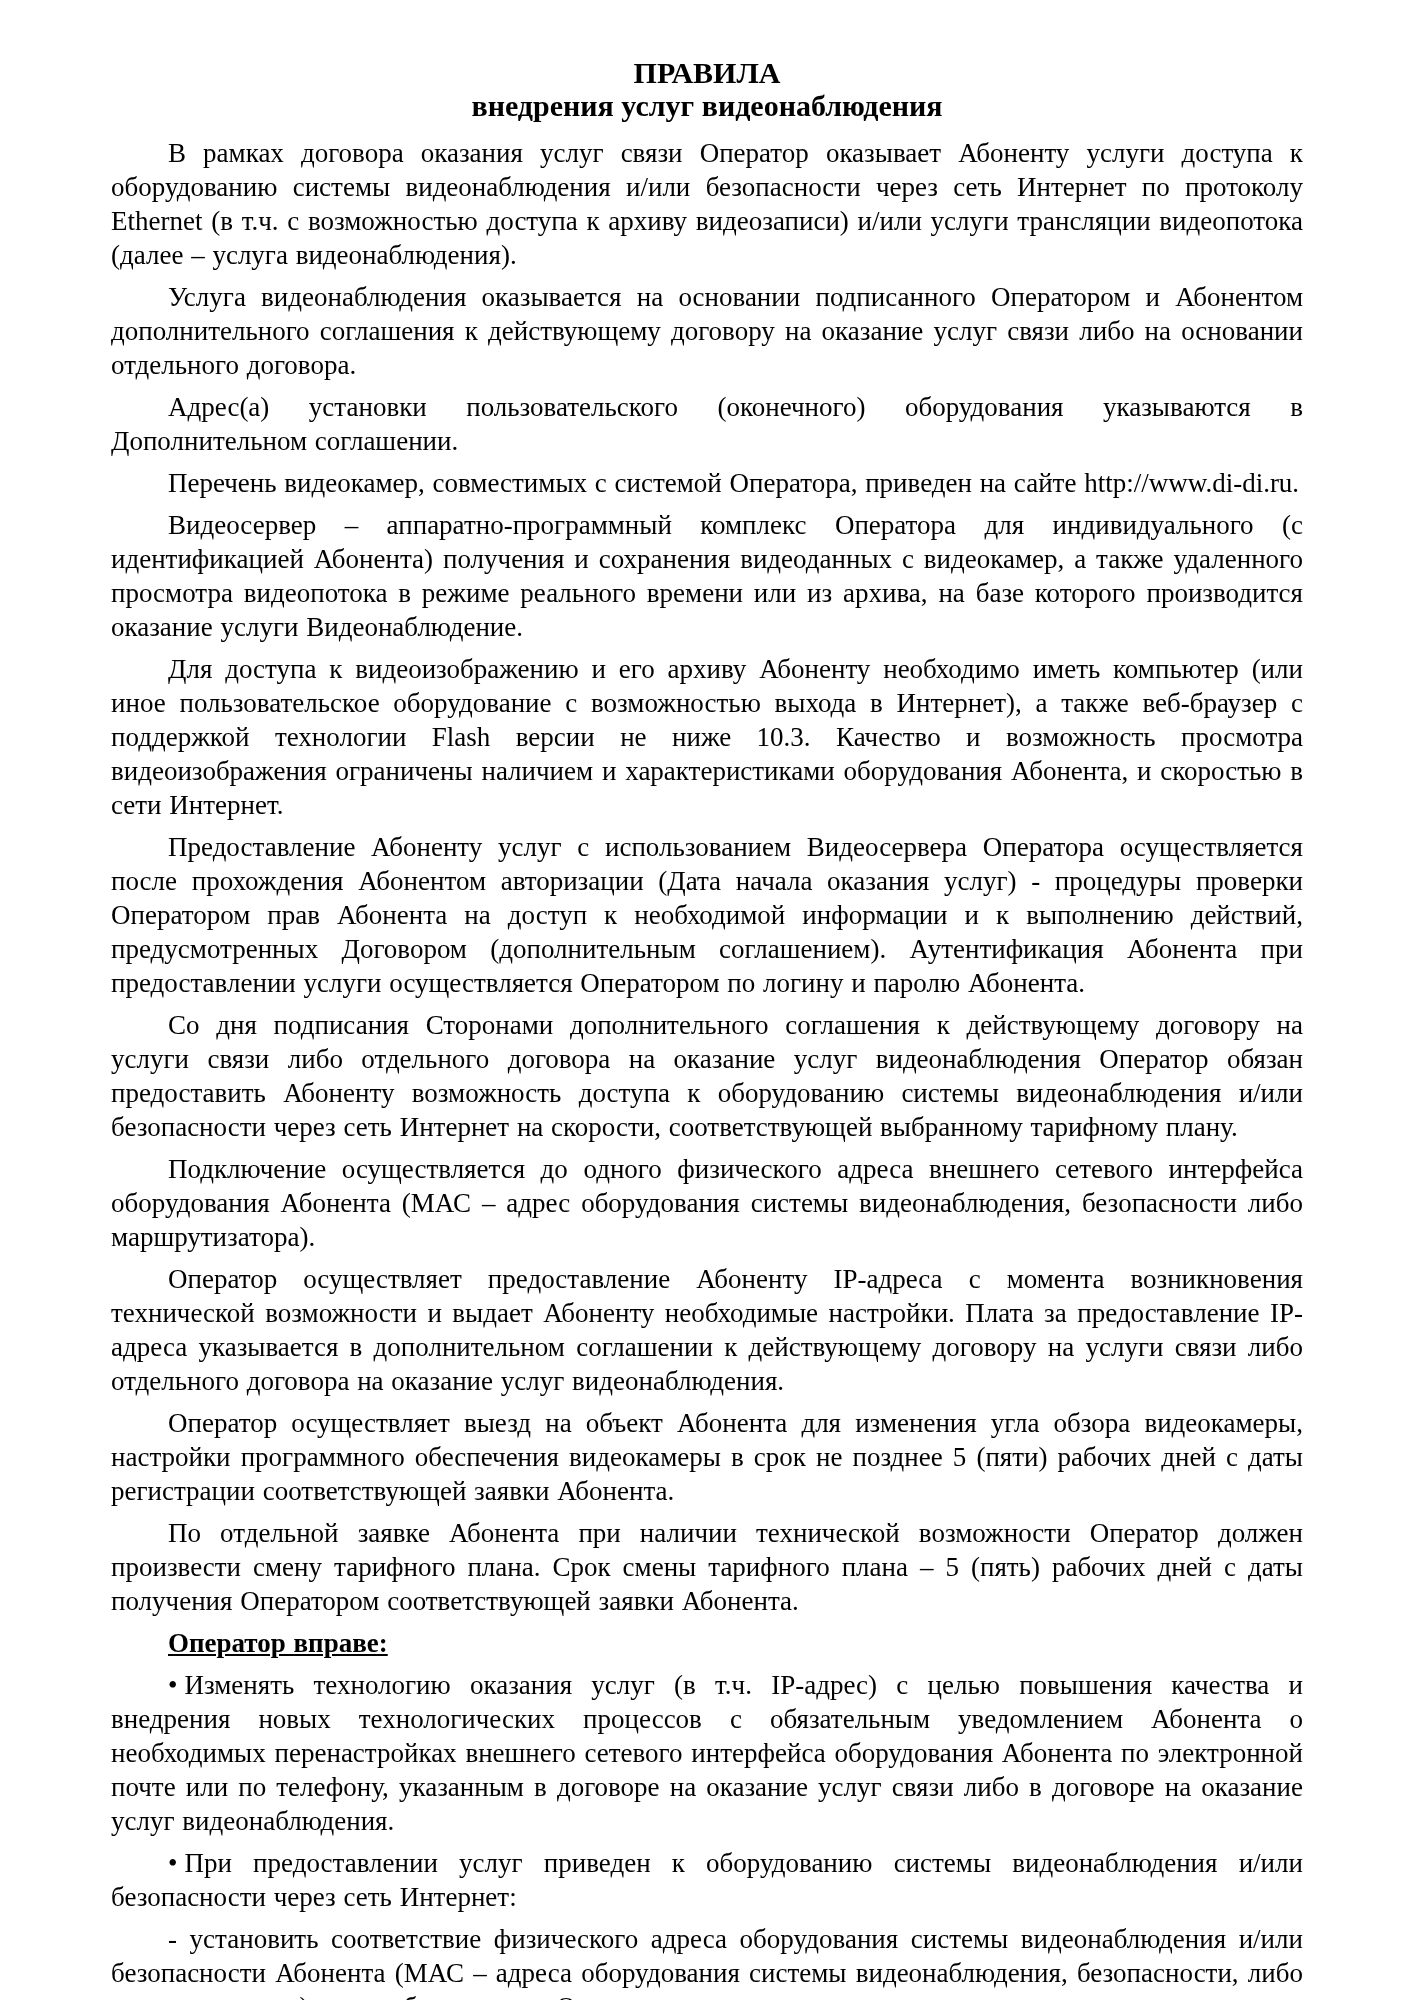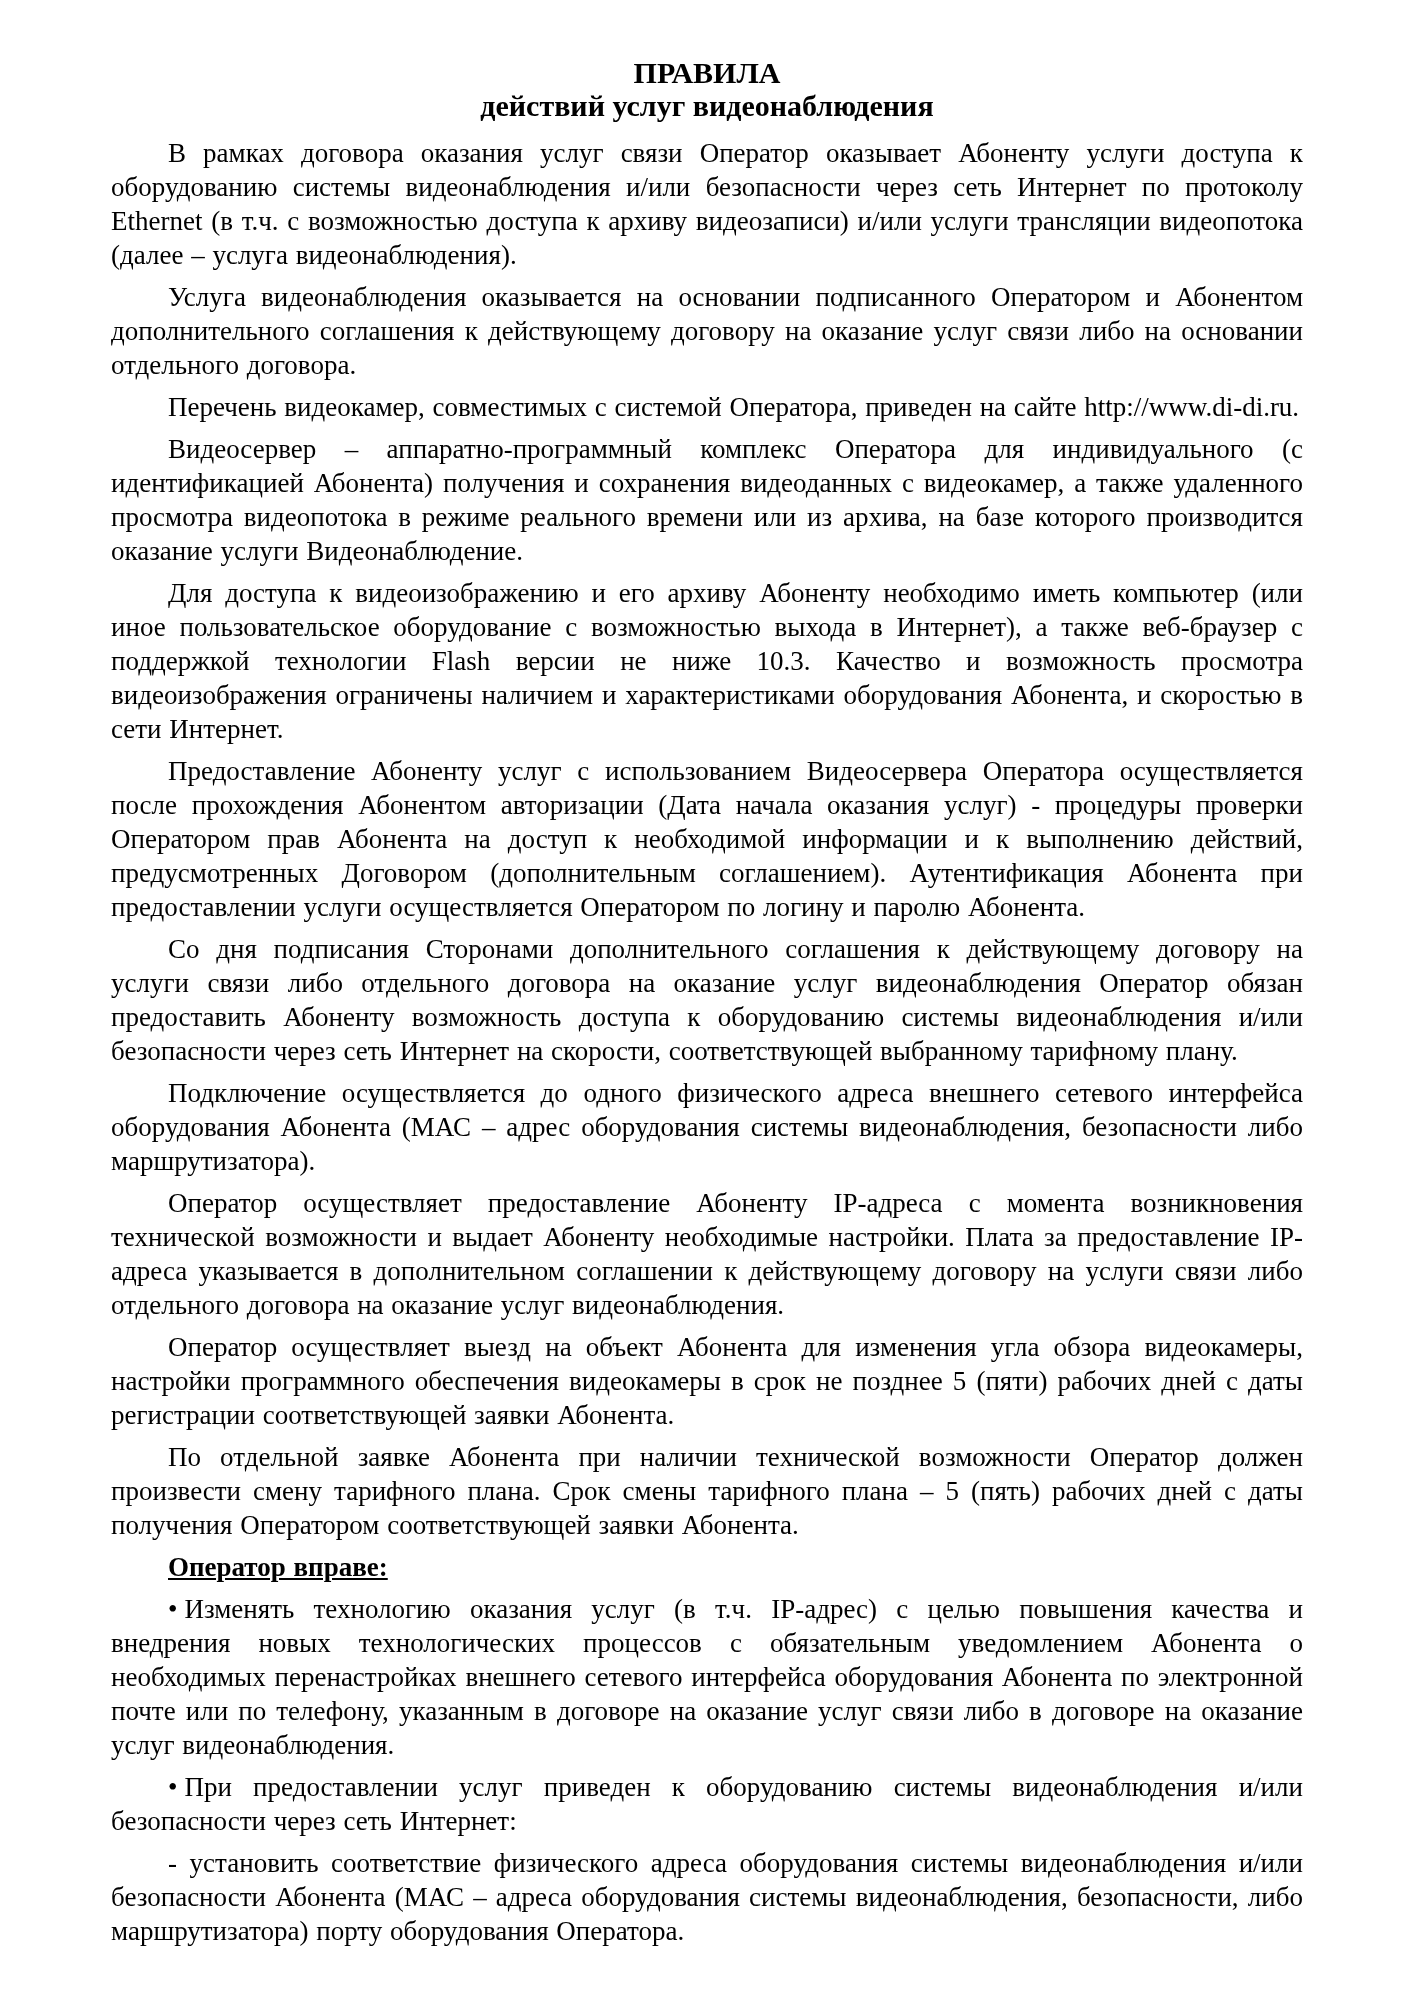--- a/index.html
+++ b/index.html
@@ -47,27 +47,28 @@
     font-size: 27px;
   }
 </style>
 </head>
 <body>
 
 <div class="page">
 
   <h1 class="doc-title">
     <span class="title-line">ПРАВИЛА</span>
-    <span class="title-line">действий услуг видеонаблюдения</span>
+    <span class="title-line">внедрения услуг видеонаблюдения</span>
   </h1>
 
   <p class="para"><span>В рамках договора оказания услуг связи Оператор оказывает Абоненту услуги доступа к оборудованию системы видеонаблюдения и/или безопасности через сеть Интернет по протоколу Ethernet (в т.ч. с возможностью доступа к архиву видеозаписи) и/или услуги трансляции видеопотока (далее – услуга видеонаблюдения).</span></p>
 
   <p class="para"><span>Услуга видеонаблюдения оказывается на основании подписанного Оператором и Абонентом дополнительного соглашения к действующему договору на оказание услуг связи либо на основании отдельного договора.</span></p>
 
+  <p class="para"><span>Адрес(а) установки пользовательского (оконечного) оборудования указываются в Дополнительном соглашении.</span></p>
 
   <p class="para"><span>Перечень видеокамер, совместимых с системой Оператора, приведен на сайте http://www.di-di.ru.</span></p>
 
   <p class="para"><span>Видеосервер – аппаратно-программный комплекс Оператора для индивидуального (с идентификацией Абонента) получения и сохранения видеоданных с видеокамер, а также удаленного просмотра видеопотока в режиме реального времени или из архива, на базе которого производится оказание услуги Видеонаблюдение.</span></p>
 
   <p class="para"><span>Для доступа к видеоизображению и его архиву Абоненту необходимо иметь компьютер (или иное пользовательское оборудование с возможностью выхода в Интернет), а также веб-браузер с поддержкой технологии Flash версии не ниже 10.3. Качество и возможность просмотра видеоизображения ограничены наличием и характеристиками оборудования Абонента, и скоростью в сети Интернет.</span></p>
 
   <p class="para"><span>Предоставление Абоненту услуг с использованием Видеосервера Оператора осуществляется после прохождения Абонентом авторизации (Дата начала оказания услуг) - процедуры проверки Оператором прав Абонента на доступ к необходимой информации и к выполнению действий, предусмотренных Договором (дополнительным соглашением). Аутентификация Абонента при предоставлении услуги осуществляется Оператором по логину и паролю Абонента.</span></p>
 
   <p class="para"><span>Со дня подписания Сторонами дополнительного соглашения к действующему договору на услуги связи либо отдельного договора на оказание услуг видеонаблюдения Оператор обязан предоставить Абоненту возможность доступа к оборудованию системы видеонаблюдения и/или безопасности через сеть Интернет на скорости, соответствующей выбранному тарифному плану.</span></p>

